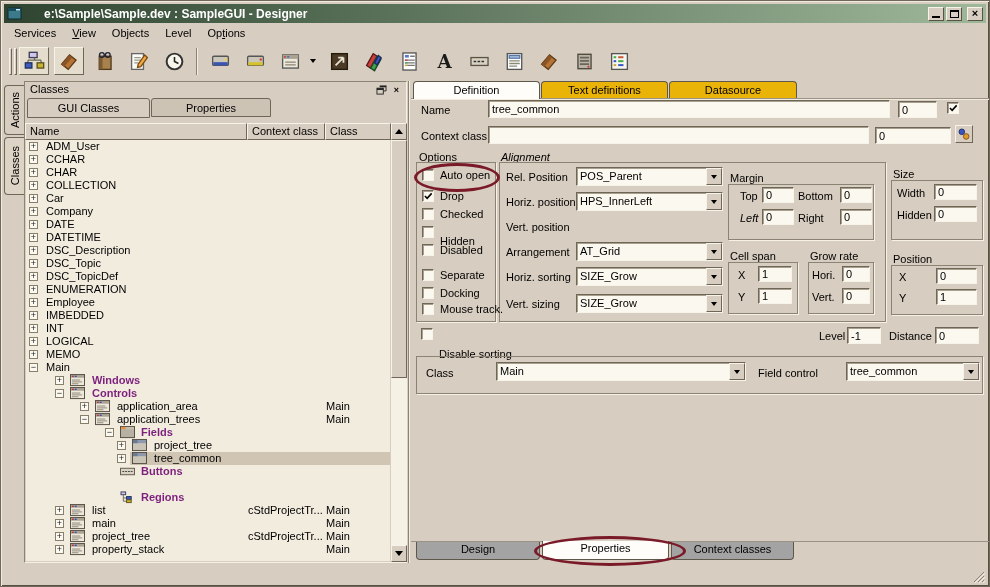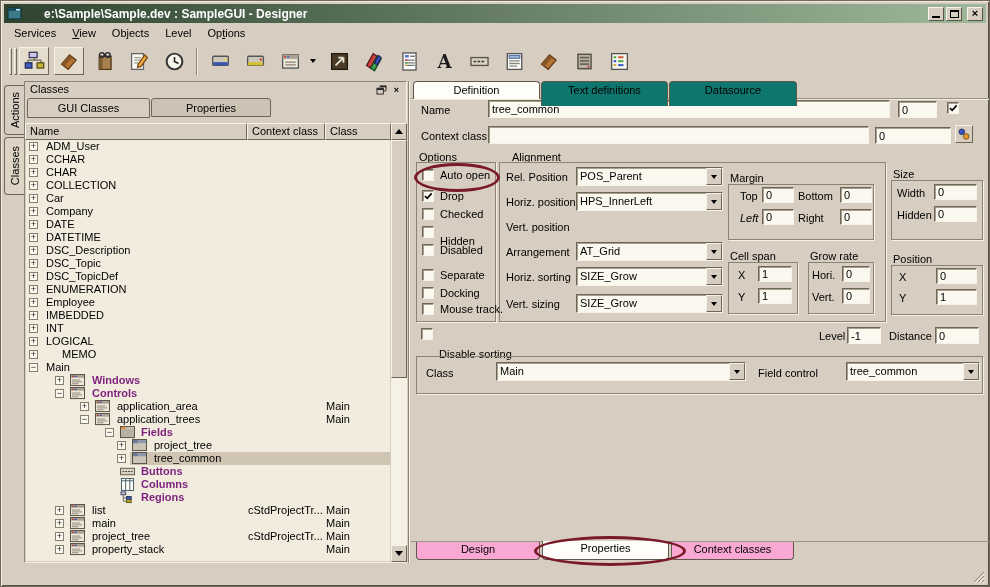--- a/index.html
+++ b/index.html
@@ -65,24 +65,24 @@
 .tri-down {width:0;height:0;border-left:4px solid transparent;border-right:4px solid transparent;border-top:5px solid #000;}
 .sb-track {position:absolute;left:366px;top:58px;width:16px;height:405px;background:#f6f1e5;}
 .sb-thumb {position:absolute;left:366px;top:58px;width:16px;height:238px;background:#d7cdc0;border:1px solid;
   border-color:#f7f3e8 #6e6758 #6e6758 #f7f3e8;}
 
 .vline {position:absolute;width:1px;background:#8b8374;}
 .vline.light {background:#f2eee2;}
 .hline {position:absolute;height:1px;background:#9a9285;}
 .hline.light {background:#f2ecdf;}
 
-.ttab {position:absolute;top:80px;height:25px;background:#0f766e;border:1px solid #5f584a;border-bottom:none;
+.ttab {position:absolute;top:80px;height:17px;background:#eab308;border:1px solid #5f584a;border-bottom:none;
   border-radius:4px 4px 0 0;text-align:center;line-height:16px;z-index:2;}
 .ttab.active {background:#fefdf9;height:18px;z-index:3;}
-.btab {position:absolute;top:541px;height:18px;background:#f9a8d4;border:1px solid #5f584a;border-top:none;
+.btab {position:absolute;top:541px;height:18px;background:#a3a3a3;border:1px solid #5f584a;border-top:none;
   border-radius:0 0 4px 4px;text-align:center;line-height:15px;z-index:2;}
 .btab.active {background:#fefdf9;top:540px;height:19px;z-index:3;}
 .lab {position:absolute;white-space:nowrap;line-height:13px;}
 .tinput {position:absolute;background:#fbf8ef;border:1px solid;border-color:#6e6758 #f7f3e8 #f7f3e8 #6e6758;
   box-shadow:inset 1px 1px 0 #a89f8e;padding:1px 3px;font:inherit;color:#000;height:18px;outline:none;}
 .tinput.small {height:17px;}
 .cb {position:absolute;width:12px;height:12px;background:#fbf8ef;border:1px solid;
   border-color:#6e6758 #f7f3e8 #f7f3e8 #6e6758;box-shadow:inset 1px 1px 0 #a89f8e;
   display:flex;align-items:center;justify-content:center;}
 .cb-lab {position:absolute;white-space:nowrap;line-height:13px;}
@@ -341,21 +341,21 @@
         <div class="trow" style="top: 182px;">
           <span class="exp" style="left: 3px;">+</span>
           <span class="tlabel" style="left: 20px;">INT</span>
         </div>
         <div class="trow" style="top: 195px;">
           <span class="exp" style="left: 3px;">+</span>
           <span class="tlabel" style="left: 20px;">LOGICAL</span>
         </div>
         <div class="trow" style="top: 208px;">
           <span class="exp" style="left: 3px;">+</span>
-          <span class="tlabel" style="left: 36px;">MEMO</span>
+          <span class="tlabel" style="left: 20px;">MEMO</span>
         </div>
         <div class="trow" style="top: 221px;">
           <span class="exp" style="left: 3px;">−</span>
           <span class="tlabel" style="left: 20px;">Main</span>
         </div>
         <div class="trow" style="top: 234px;">
           <span class="exp" style="left: 29px;">+</span>
           <span class="ticon" style="left: 44px;">
             <svg viewBox="0 0 16 14">
               <rect x="0.5" y="0.5" width="15" height="12" fill="#eee9db" stroke="#4e483a"></rect>
@@ -443,29 +443,20 @@
           <span class="tlabel" style="left: 128px;">tree_common</span>
         </div>
         <div class="trow" style="top: 325px;">
           <span class="ticon" style="left: 94px;">
             <svg viewBox="0 0 16 14">
               <rect x="0.5" y="3.5" width="15" height="7" fill="#d9d2c2" stroke="#5a5448"></rect>
               <path d="M2.5 7h11" stroke="#3a3a3a" stroke-dasharray="2 1"></path>
             </svg>
           </span>
           <span class="tlabel purple" style="left: 115px;">Buttons</span>
-        </div>
-        <div class="trow" style="top: 338px;">
-          <span class="ticon" style="left: 94px;">
-            <svg viewBox="0 0 16 14">
-              <rect x="1.5" y="0.5" width="13" height="13" fill="#fdfdf6" stroke="#3f5a66"></rect>
-              <path d="M1.5 3h13M6 0.5v13M10.5 0.5v13" stroke="#3f5a66"></path>
-            </svg>
-          </span>
-          <span class="tlabel purple" style="left: 115px;">Columns</span>
         </div>
         <div class="trow" style="top: 351px;">
           <span class="ticon" style="left: 94px;">
             <svg viewBox="0 0 16 14">
               <rect x="1" y="1" width="5" height="3" fill="#cfc7ea" stroke="#3a3a5a"></rect>
               <path d="M3.5 4v7h3M3.5 7.5h3" stroke="#6a6456" fill="none"></path>
               <rect x="7" y="6" width="5" height="3" fill="#3c5cc0" stroke="#20305a"></rect>
               <rect x="7" y="9.5" width="5" height="3" fill="#c8b430" stroke="#5a5020"></rect>
             </svg>
           </span>
@@ -561,21 +552,21 @@
   <input class="tinput small" style="left: 874px; top: 126px; width: 76px;" value="0">
   <span class="sphere-btn" style="left:954px;top:124px;">
       <svg width="14" height="14" viewBox="0 0 16 16">
         <circle cx="5.5" cy="5.5" r="3.2" fill="#3a55c0" stroke="#1a2a66"></circle>
         <circle cx="10.5" cy="10.8" r="3.2" fill="#e09a2e" stroke="#7a4f10"></circle>
       </svg>
     </span>
 
   <span class="gb-label" style="left:418px;top:150px;">Options</span>
   <div class="gb" style="left:415px;top:161px;width:80px;height:160px;"></div>
-  <span class="gb-label" style="left:511px;top:150px;">Alignment</span>
+  <span class="gb-label" style="left:500px;top:150px;font-style:italic;">Alignment</span>
   <div class="gb" style="left:498px;top:161px;width:387px;height:160px;"></div>
 
   <span class="gb-label" style="left:729px;top:171px;">Margin</span>
   <div class="gb" style="left:727px;top:183px;width:146px;height:56px;"></div>
   <span class="lab" style="left:739px;top:189px;">Top</span>
   <input class="tinput small" style="left: 761px; top: 186px; width: 32px; height: 16px;" value="0">
   <span class="lab" style="left:797px;top:189px;">Bottom</span>
   <input class="tinput small" style="left: 839px; top: 186px; width: 32px; height: 16px;" value="0">
   <span class="lab" style="left:739px;top:211px;font-style:italic;">Left</span>
   <input class="tinput small" style="left: 761px; top: 208px; width: 32px; height: 16px;" value="0">

